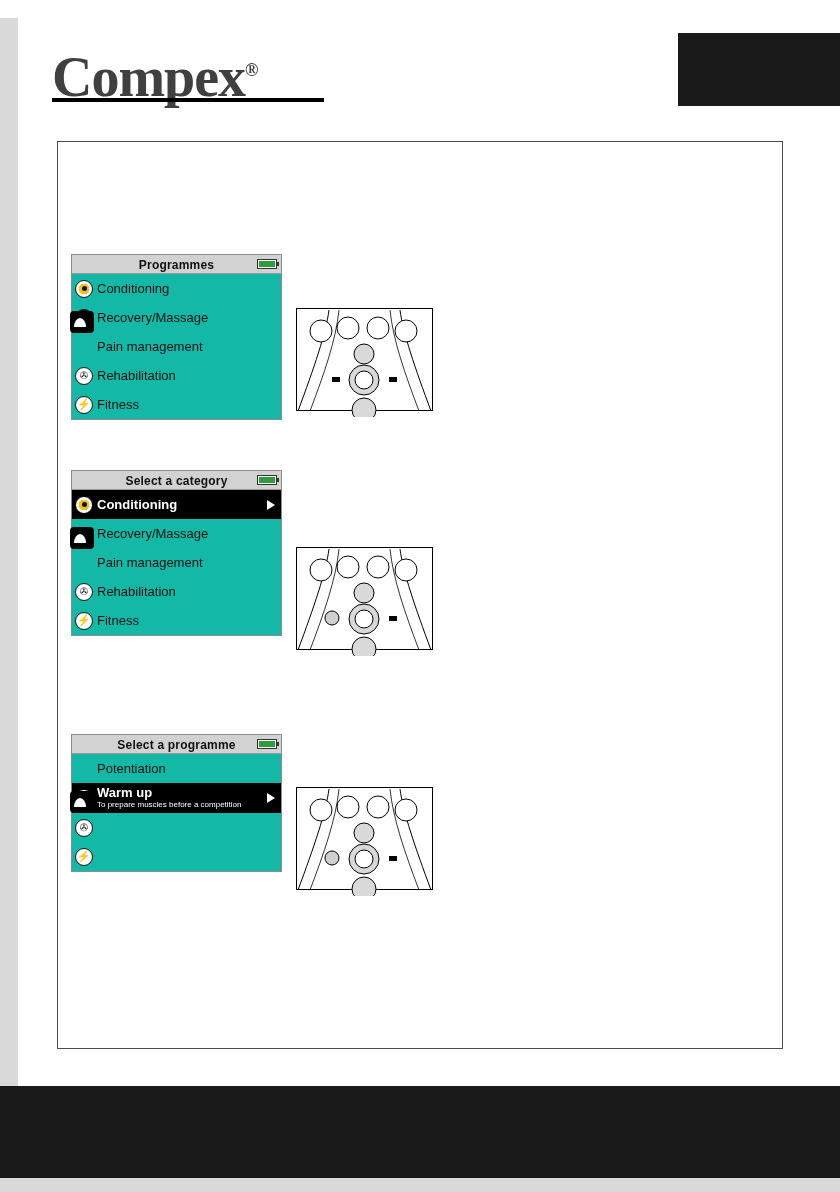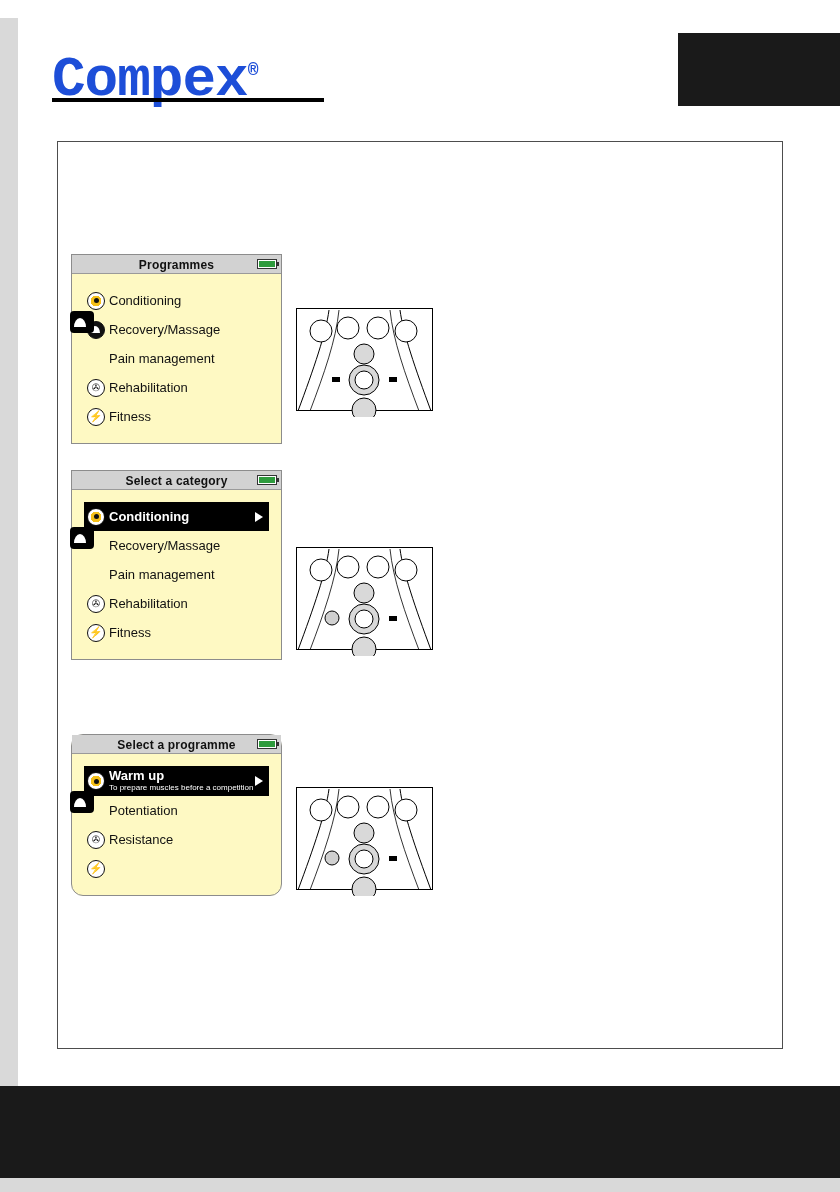--- a/index.html
+++ b/index.html
@@ -39,25 +39,25 @@
     left: 678px; top: 33px;
     width: 162px; height: 73px;
     background: #1a1a1a;
   }
   .logo-wrap {
     position: absolute;
     left: 52px; top: 40px;
     width: 300px; height: 60px;
   }
   .logo-text {
-    font-family: Liberation Mono, monospace;
+    font-family: Liberation Serif, serif;
     font-size: 56px;
     font-weight: bold;
     letter-spacing: -1px;
-    color: #1d4ed8;
+    color: #404040;
     line-height: 60px;
   }
   .logo-reg {
     font-size: 18px;
     vertical-align: super;
   }
   .logo-underline {
     position: absolute;
     left: 0; top: 58px;
     width: 272px; height: 4px;
@@ -82,21 +82,21 @@
     position: absolute;
     left: 0; top: 1178px;
     width: 840px; height: 14px;
     background: #d9d9d9;
   }
 
   
   .screen {
     position: absolute;
     width: 211px;
-    background: #fef9c3;
+    background: #14b8a6;
     border: 1px solid #8c8c8c;
     box-sizing: border-box;
   }
   .screen-title-bar {
     position: relative;
     height: 18px;
     background: #d2d2d2;
     border-bottom: 1px solid #9a9a9a;
     text-align: center;
   }
@@ -124,21 +124,21 @@
   }
   .battery i {
     display: block;
     margin: 1px 1px;
     height: 6px;
     background: #2e9b3d;
     width: 16px;
   }
   .screen-body {
     position: relative;
-    padding: 12px;
+    padding: 0;
   }
   .menu-row {
     position: relative;
     height: 29px;
     line-height: 29px;
     padding-left: 25px;
     font-size: 13px;
     color: #111;
     box-sizing: border-box;
   }
@@ -362,40 +362,39 @@
     <circle cx="110" cy="23" r="11" fill="#ffffff" stroke="#000" stroke-width="1"></circle>
     <circle cx="68" cy="46" r="10" fill="#d9d9d9" stroke="#000" stroke-width="1"></circle>
     <circle cx="68" cy="72" r="15" fill="#d9d9d9" stroke="#000" stroke-width="1"></circle>
     <circle cx="68" cy="72" r="9" fill="#ffffff" stroke="#000" stroke-width="1"></circle>
     <circle cx="36" cy="71" r="7" fill="#d0d0d0" stroke="#000" stroke-width="1"></circle>
     <rect x="93" y="69" width="8" height="5" fill="#000"></rect>
     <circle cx="68" cy="102" r="12" fill="#d9d9d9" stroke="#000" stroke-width="1"></circle>
   </svg>
 </div>
 
-<div class="screen" style="left:71px; top:734px;border-radius:12px;">
+<div class="screen" style="left:71px; top:734px;">
   <div class="screen-title-bar">
     <span class="screen-title">Select a programme</span>
     <span class="battery">
         <i></i>
       </span>
   </div>
   <div class="screen-body">
+    <div class="menu-row">
+      <span class="label">Potentiation</span>
+    </div>
     <div class="menu-row selected two-line">
       <span class="row-icon icon-sun"></span>
       <span class="label">Warm up</span>
       <span class="sublabel">To prepare muscles before a competition</span>
       <span class="arrow-right"></span>
     </div>
     <div class="menu-row">
-      <span class="label">Potentiation</span>
-    </div>
-    <div class="menu-row">
       <span class="row-icon icon-hand">✇</span>
-      <span class="label">Resistance</span>
     </div>
     <div class="menu-row">
       <span class="row-icon icon-lightning">⚡</span>
     </div>
   </div>
   <div class="edge-marker" style="top:56px;"></div>
 </div>
 
 <div class="keypad" style="left:296px; top:787px;">
   <svg width="137" height="109" viewBox="0 0 137 109">

